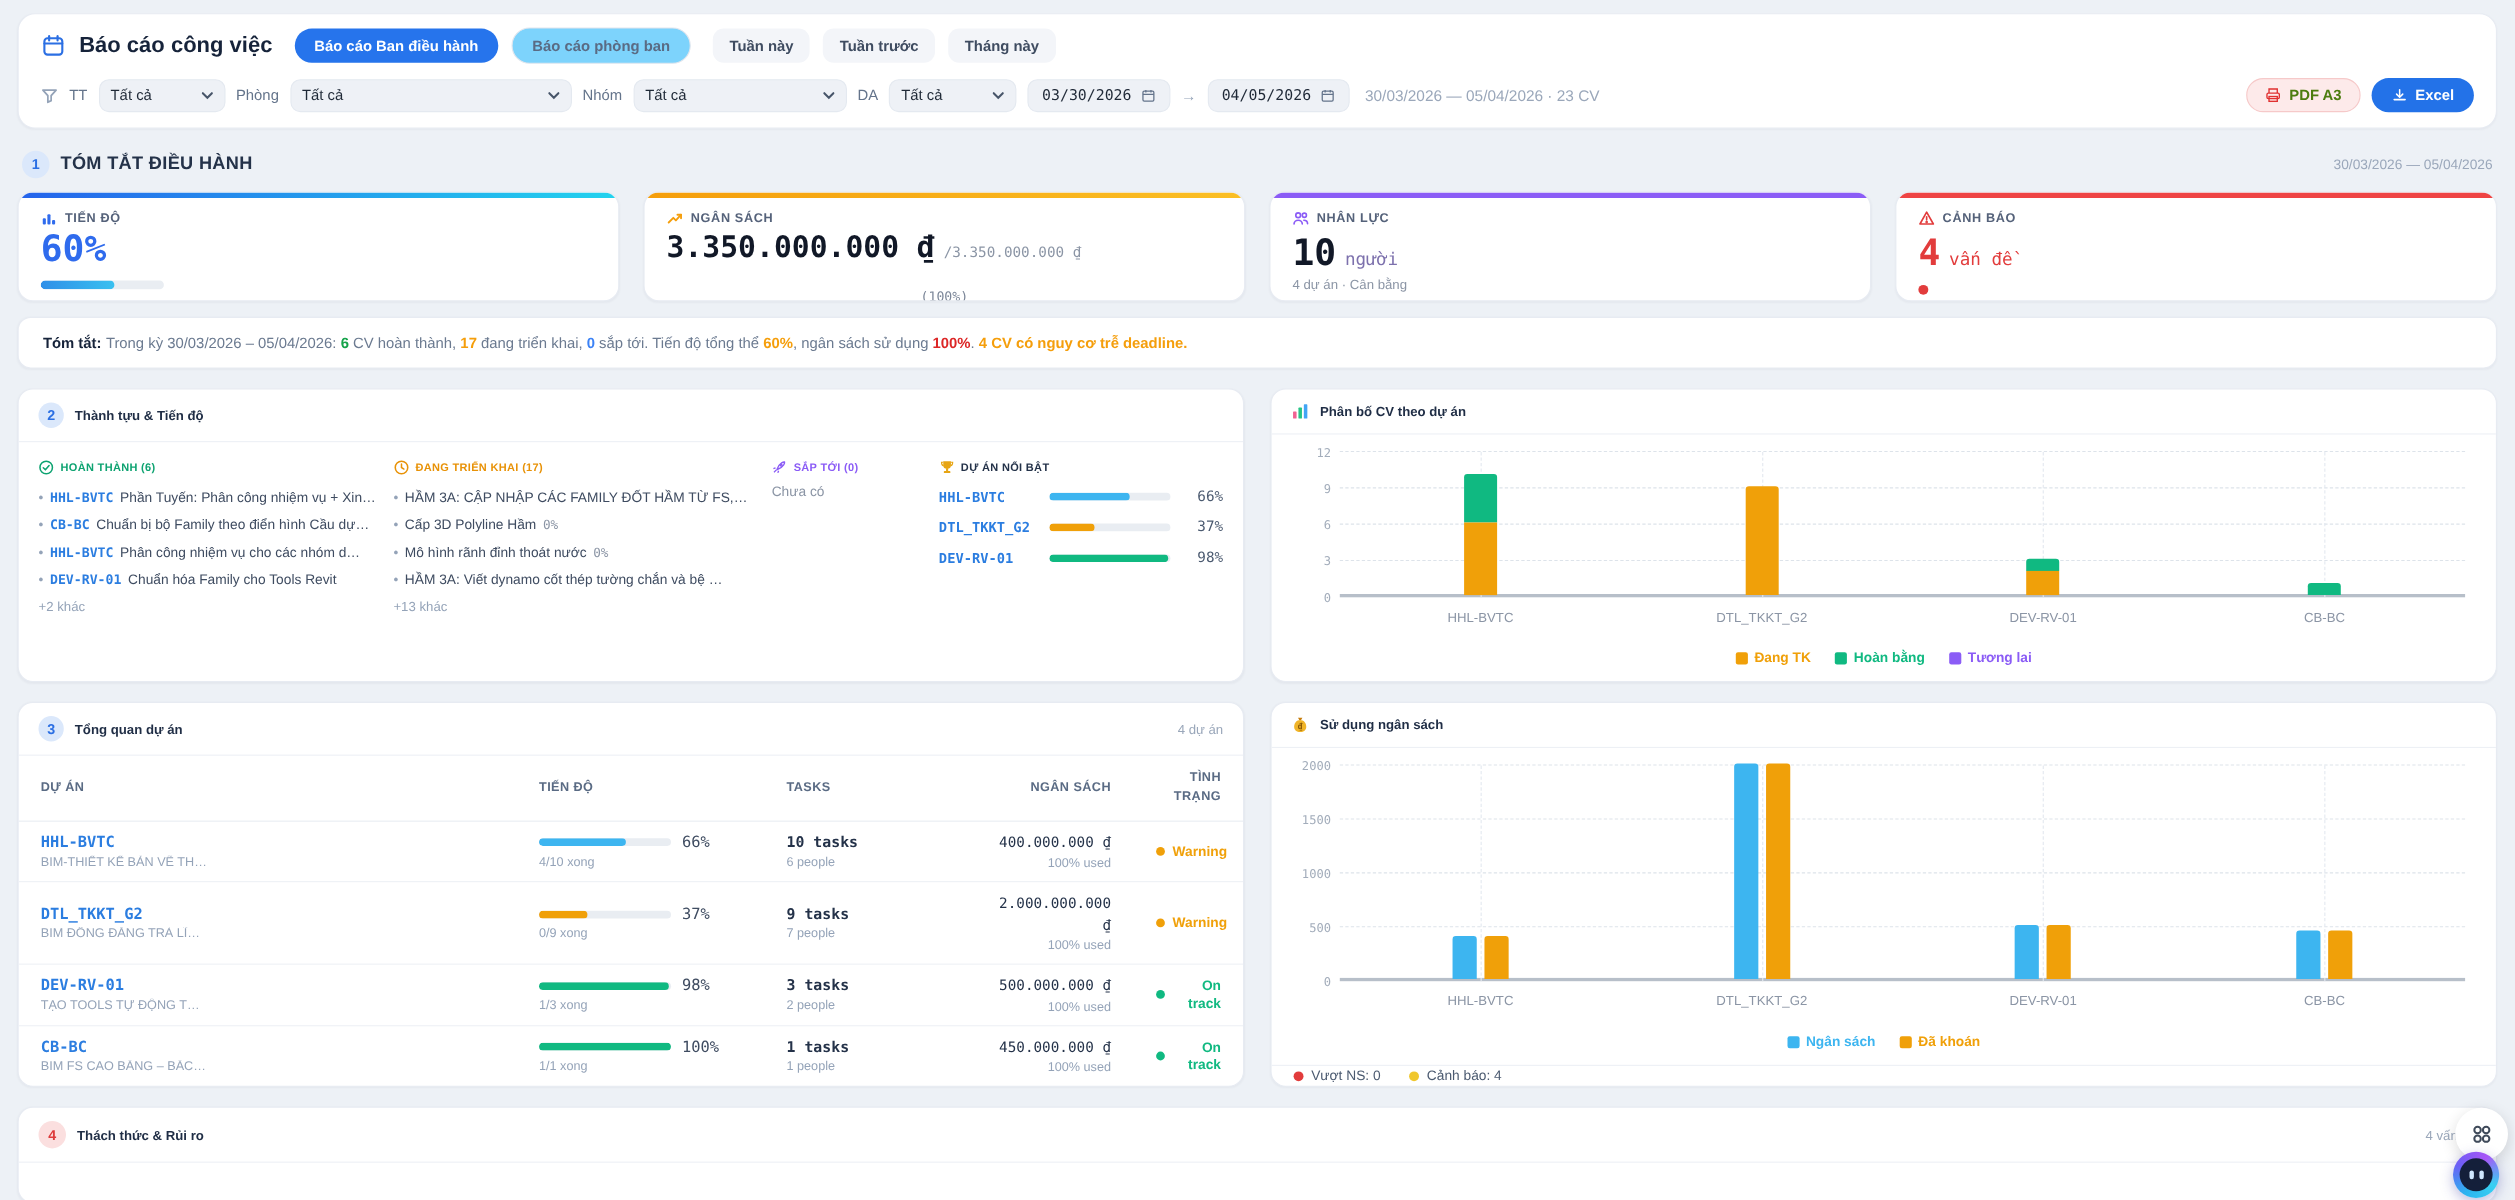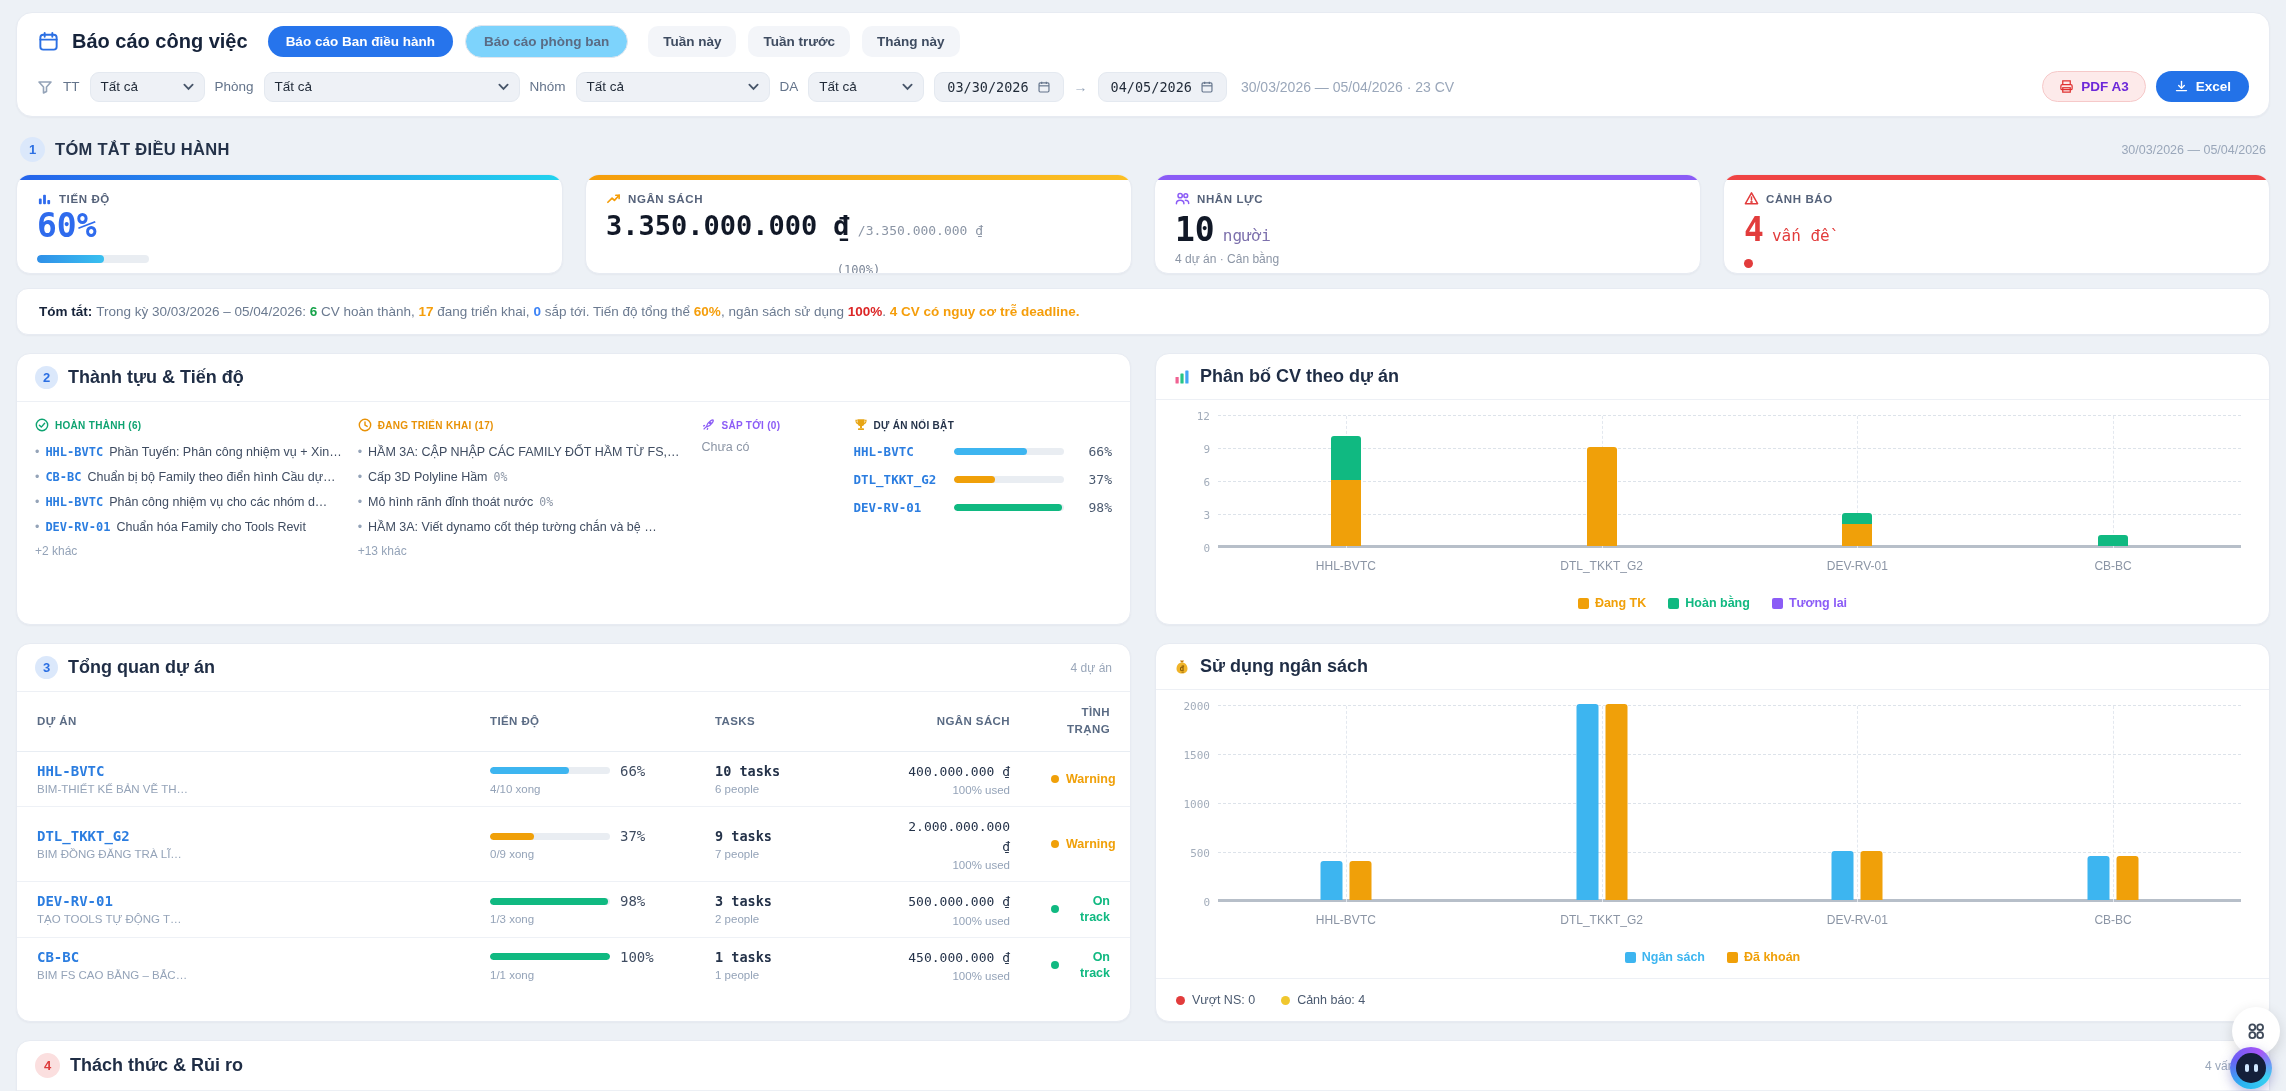--- a/index.html
+++ b/index.html
@@ -25,21 +25,21 @@
   .pill-active { background:#2674ec; color:#fff; }
   .pill-gray { background:#7dd3fc; color:#5a6b84; border:1px solid #e1e6ee; }
   .pill-light { background:#f3f5f9; color:#3f4c61; border-radius:10px; font-weight:600; padding:8px 15px;}
   .hrow2 { display:flex; align-items:center; gap:10px; margin-top:13px; }
   .flabel { font-size:13.5px; color:#64748b; }
   .select { background:#eef1f6; border:1px solid #e4e9f0; border-radius:9px; height:30px; display:flex; align-items:center; justify-content:space-between; padding:0 10px; font-size:13.5px; color:#1f2937; cursor:pointer; }
   .datebox { background:#eef1f6; border:1px solid #e4e9f0; border-radius:9px; height:30px; display:flex; align-items:center; gap:8px; padding:0 12px; font-size:13.5px; color:#1f2937; cursor:pointer; }
   .arrow { color:#94a3b8; font-size:14px; }
   .range-text { font-size:14px; color:#9aa7ba; margin-left:4px;}
   .hspacer { flex:1; }
-  .btn-pdf { display:flex; align-items:center; gap:7px; background:#fdeaea; border:1px solid #f6c9c9; color:#6d28d9; border-radius:999px; padding:7px 16px; font-size:13.5px; font-weight:700; font-family:inherit; cursor:pointer;}
+  .btn-pdf { display:flex; align-items:center; gap:7px; background:#fdeaea; border:1px solid #f6c9c9; color:#4d7c0f; border-radius:999px; padding:7px 16px; font-size:13.5px; font-weight:700; font-family:inherit; cursor:pointer;}
   .btn-excel { display:flex; align-items:center; gap:7px; background:#2372e8; border:none; color:#fff; border-radius:999px; padding:8px 18px; font-size:13.5px; font-weight:700; font-family:inherit; cursor:pointer;}
   
   .sec-head { display:flex; align-items:center; gap:10px; margin:20px 20px 12px; }
   .badge { width:25px; height:25px; border-radius:50%; display:flex; align-items:center; justify-content:center; font-size:13px; font-weight:700; flex:none;}
   .b-blue { background:#dbe8fb; color:#2b6fe3; }
   .b-red  { background:#fbdfdf; color:#dd3b3b; }
   .sec-title { font-size:16.5px; font-weight:800; color:#243249; letter-spacing:.3px; }
   .sec-right { margin-left:auto; font-size:12.5px; color:#9aa7ba; }
   
   .kpi-grid { margin:0 16px; display:grid; grid-template-columns:repeat(4,1fr); gap:22px; }
@@ -74,21 +74,21 @@
   
   .summary-card { margin:14px 16px 0; padding:15px 22px; font-size:13.5px; color:#6b7a90; border-radius:12px;}
   .sum-label { font-weight:800; color:#16233a; margin-right:4px;}
   .sgreen { color:#16a34a; font-weight:700;}
   .sorange { color:#f59e0b; font-weight:700;}
   .sblue { color:#3b82f6; font-weight:700;}
   .sred { color:#dc2626; font-weight:700;}
   
   .two-col { margin:18px 16px 0; display:grid; grid-template-columns:1fr 1fr; gap:24px; align-items:stretch;}
   .card-head { display:flex; align-items:center; gap:10px; padding:12px 18px; border-bottom:1px solid #edf0f5; }
-  .card-title { font-size:18px; font-weight:800; color:#1f2d45; }
+  .card-title { font-size:12px; font-weight:800; color:#1f2d45; }
   .head-right { margin-left:auto; font-size:12px; color:#9aa7ba; }
   
   .ach-grid { display:grid; grid-template-columns:1.8fr 1.9fr 1fr 1.9fr; gap:16px; padding:16px 18px 18px; }
   .ach-h { display:flex; align-items:center; gap:6px; font-size:10px; font-weight:800; letter-spacing:.3px; margin-bottom:8px; white-space:nowrap;}
   .ah-green { color:#0ea371; } .ah-orange { color:#e89207; } .ah-purple { color:#8b5cf6; } .ah-navy { color:#243249; }
   .ach-item { display:flex; gap:6px; align-items:baseline; font-size:12.5px; color:#3f4c61; line-height:2.0; white-space:nowrap; overflow:hidden; }
   .bullet { color:#94a3b8; flex:none;}
   .code { font-family:"DejaVu Sans Mono",monospace; font-weight:700; color:#2b7de0; font-size:12px; cursor:pointer; flex:none;}
   .pct-gray { font-family:"DejaVu Sans Mono",monospace; color:#8b95a5; font-size:11.5px;}
   .more { font-size:12px; color:#94a3b8; margin-top:4px;}
@@ -107,21 +107,21 @@
   .vline { position:absolute; top:0; bottom:0; border-left:1px dashed #e3e8ef; }
   .ytick { position:absolute; left:-42px; width:34px; text-align:right; font-family:"DejaVu Sans Mono",monospace; font-size:11px; color:#a3adbb;margin-top:12px; }
   .xtick { position:absolute; top:100%; margin-top:11px; transform:translateX(-50%); font-size:12px; color:#8b95a5; white-space:nowrap; }
   .bgroup { position:absolute; bottom:2px; transform:translateX(-50%); display:flex; align-items:flex-end; gap:7px; z-index:2; }
   .stack { display:flex; flex-direction:column-reverse; width:30px; }
   .stack .seg:last-child { border-radius:3px 3px 0 0; }
   .gbar { width:22px; border-radius:3px 3px 0 0; }
   .legend { display:flex; justify-content:center; align-items:center; gap:22px; font-size:12.5px; font-weight:700; padding:2px 0 14px; }
   .legitem { display:flex; align-items:center; gap:6px; }
   .legsq { width:11px; height:11px; border-radius:2px; display:inline-block; }
-  .chart-foot { border-top:1px solid #edf0f5; padding:14px 20px; display:flex; gap:26px; font-size:12.5px; color:#4b5a70; align-items:center;}
+  .chart-foot { border-top:1px solid #edf0f5; padding:2px 20px; display:flex; gap:26px; font-size:12.5px; color:#4b5a70; align-items:center;}
   .dot { width:9px; height:9px; border-radius:50%; display:inline-block; margin-right:7px; vertical-align:middle;}
   .dot-red { background:#e23c3c; } .dot-yellow { background:#f0c72e; } .dot-orange { background:#f0a009; } .dot-green { background:#10b981; }
   
   .tbl-head, .tbl-row { display:grid; grid-template-columns:1fr 225px 130px 165px 100px; align-items:center; padding:0 20px; }
   .tbl-head { border-bottom:1px solid #e8edf3; padding-top:12px; padding-bottom:12px; font-size:11.5px; font-weight:700; color:#5a6b84; letter-spacing:.4px; }
   .th-right { text-align:right; }
   .th-status { text-align:right; width:64px; justify-self:end; line-height:1.5;}
   .tbl-row { border-bottom:1px solid #eef1f6; padding-top:10px; padding-bottom:10px; }
   .tbl-row:last-child { border-bottom:none; }
   .proj-code { font-family:"DejaVu Sans Mono",monospace; font-weight:700; color:#2b7de0; font-size:14px; cursor:pointer;}

